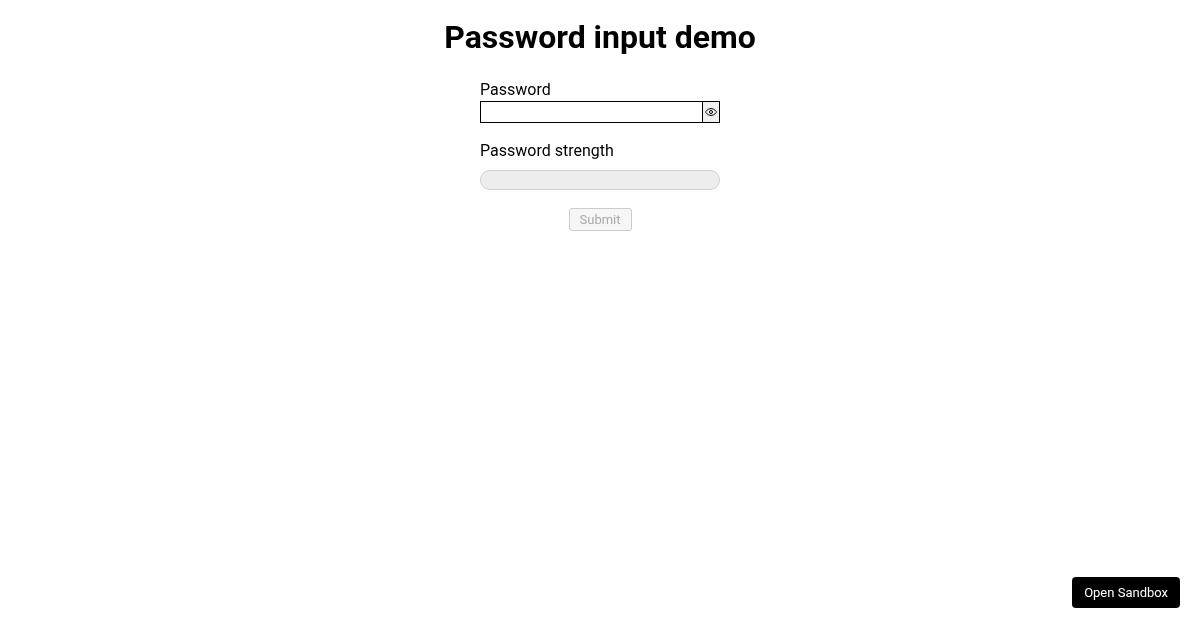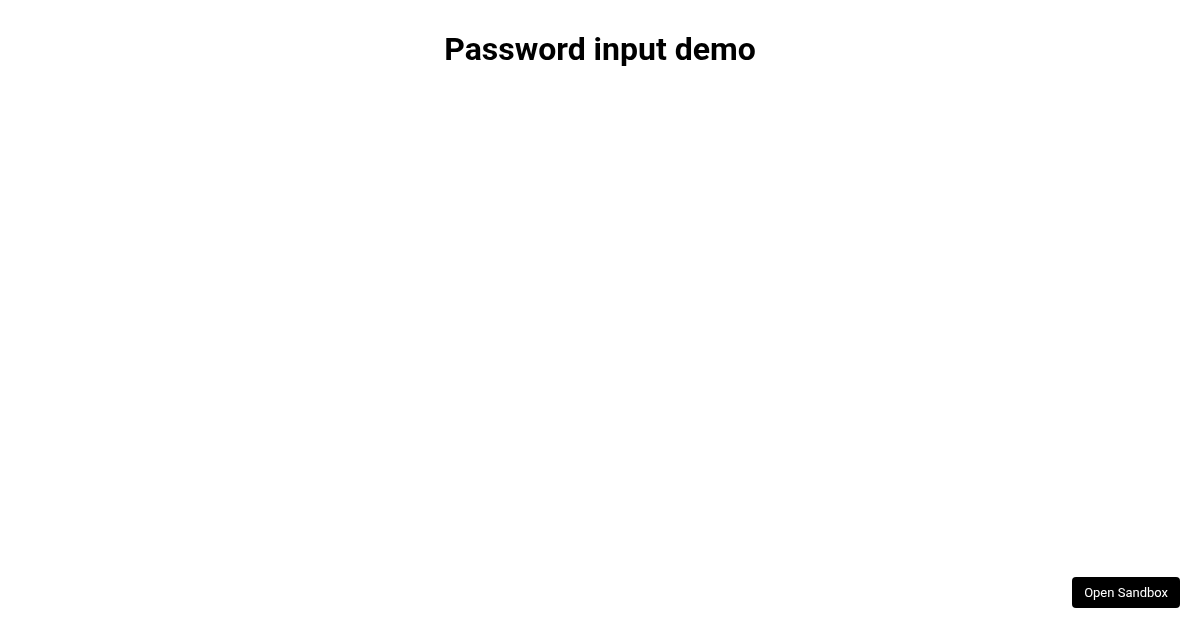--- a/index.html
+++ b/index.html
@@ -9,21 +9,21 @@
       margin: 0;
       padding: 0;
       font-family: -apple-system, BlinkMacSystemFont, "Segoe UI", Roboto, Helvetica, Arial, sans-serif;
       width: 1200px;
       height: 630px;
       background: #ffffff;
       position: relative;
     }
     .container {
       text-align: center;
-      padding-top: 30px;
+      padding-top: 18px;
     }
     h1.page-title {
       font-size: 32px;
       font-weight: 700;
       margin: 0 0 24px 0;
       color: #000;
     }
     .form-wrapper {
       display: inline-block;
       text-align: left;
@@ -106,15 +106,34 @@
       cursor: pointer;
       font-family: inherit;
     }
   </style>
 </head>
 <body>
 
 <div class="container">
   <h1 class="page-title">Password input demo</h1>
 
+  <div class="form-wrapper">
+    <label class="field-label">Password</label>
+    <div class="input-row">
+      <input type="password" class="password-input" value="" style="">
+      <button type="button" class="toggle-btn">
+        <svg viewBox="0 0 24 24" fill="none" stroke="#000" stroke-width="2">
+          <path d="M1 12s4-7 11-7 11 7 11 7-4 7-11 7S1 12 1 12z"></path>
+          <circle cx="12" cy="12" r="3"></circle>
+        </svg>
+      </button>
+    </div>
+
+    <label class="strength-label">Password strength</label>
+    <div class="progress-bar" role="progressbar" aria-valuenow="0"></div>
+
+    <div class="submit-row">
+      <button type="button" class="submit-btn" disabled="">Submit</button>
+    </div>
+  </div>
 </div>
 
 <button class="sandbox-btn">Open Sandbox</button>
 
 </body></html>

